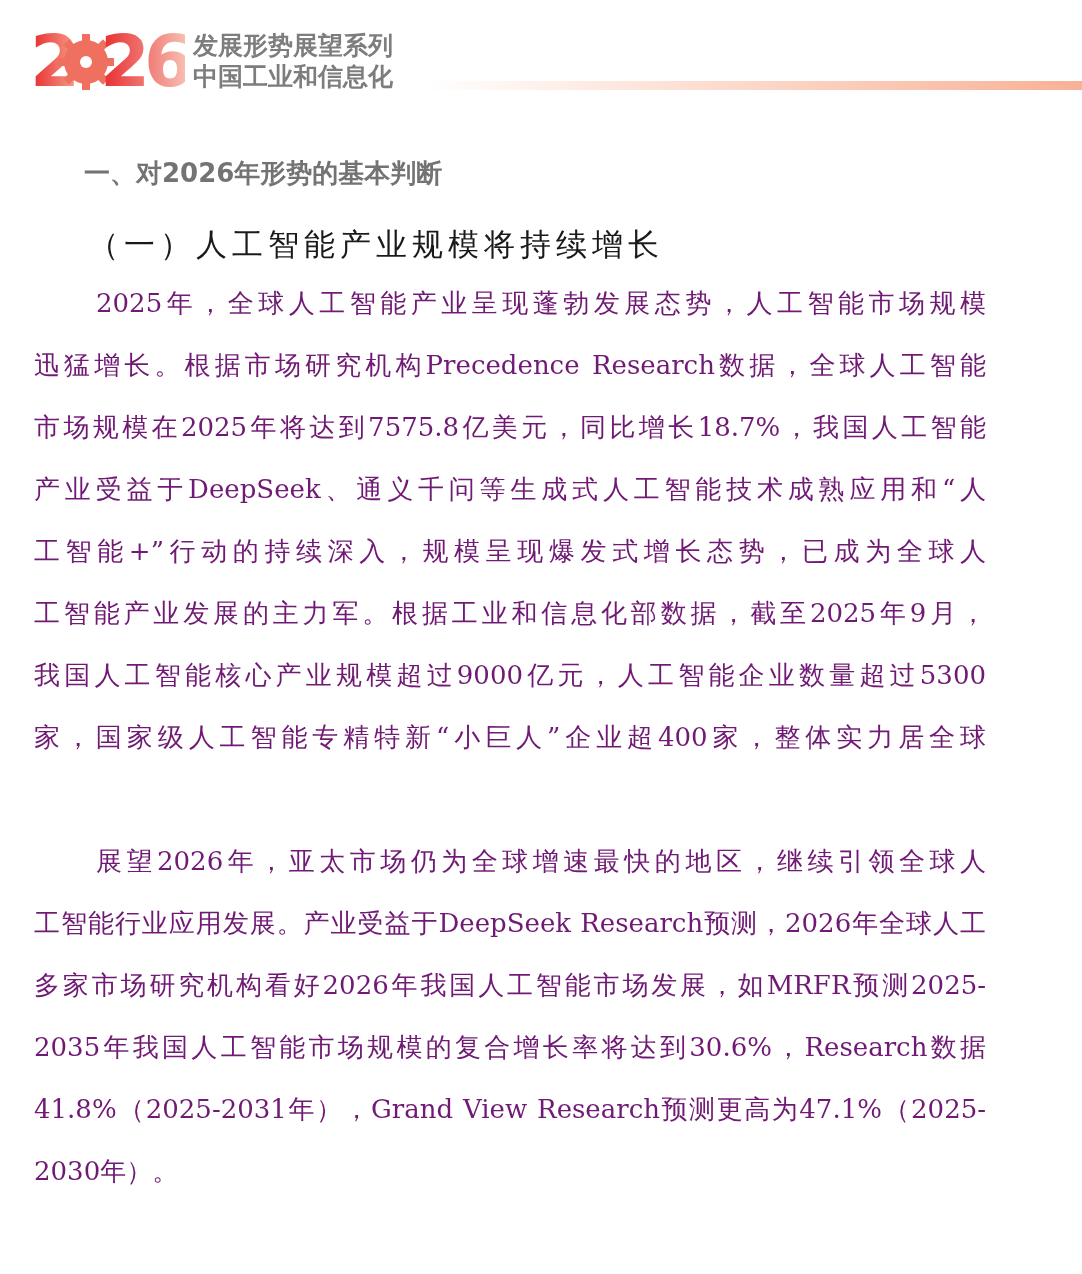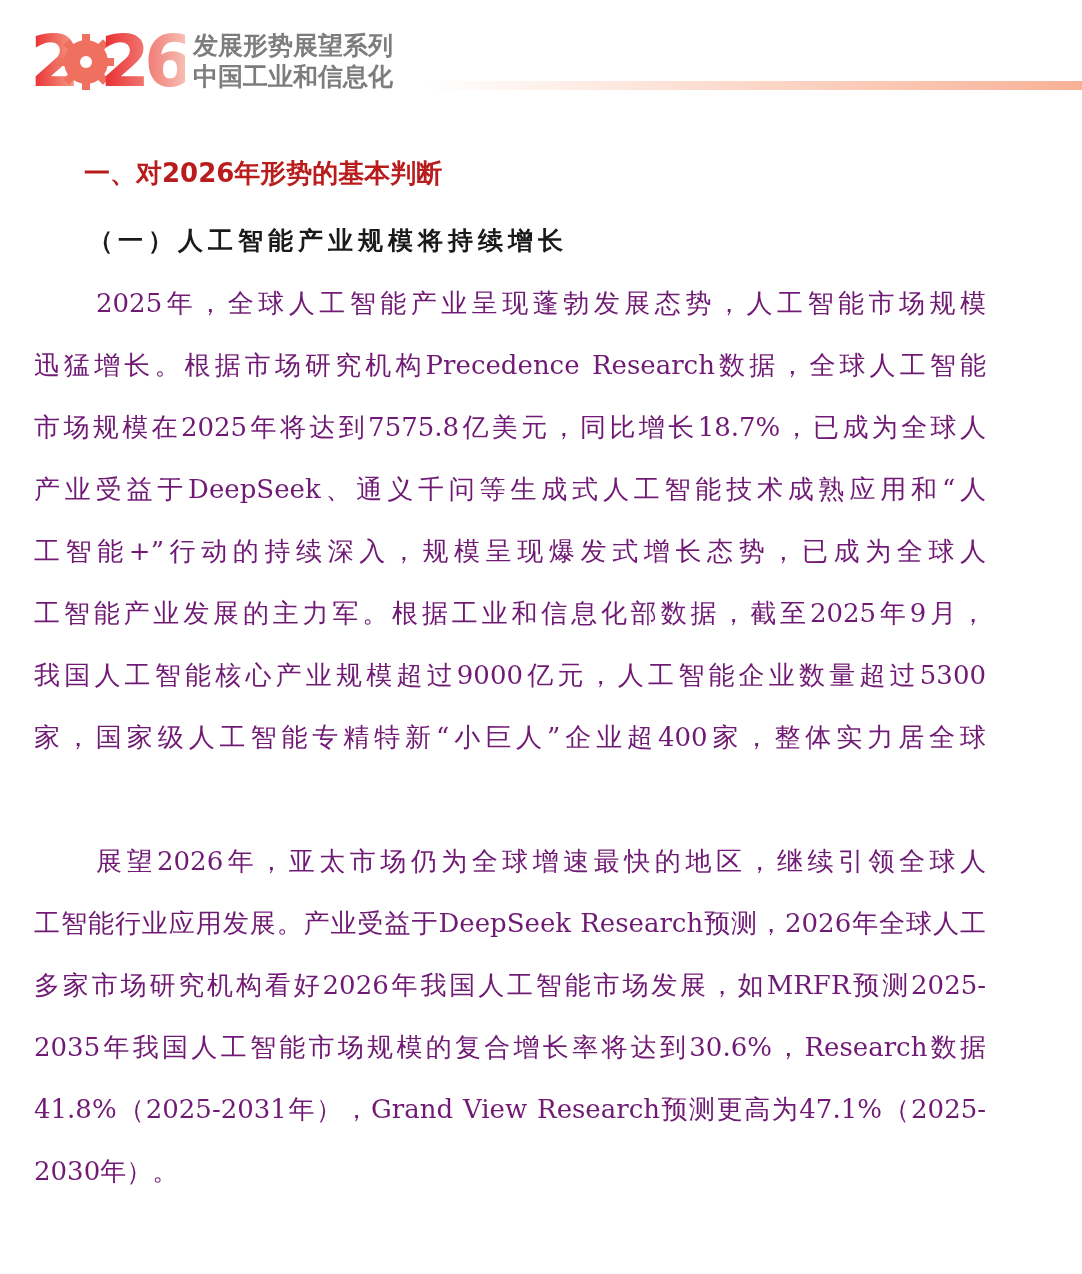--- a/index.html
+++ b/index.html
@@ -16,26 +16,26 @@
     color: #7d7d7d; font-size: 25px; line-height: 31px; letter-spacing: 0px;
   }
   .header-bar {
     position: absolute; left: 425px; top: 81px; width: 657px; height: 9px;
     background: linear-gradient(to right, rgba(250,170,140,0) 0%, rgba(250,190,165,0.55) 45%, #f8b196 100%);
   }
 
   .h1 {
     position: absolute; left: 84px; top: 156px;
     font-family: "DejaVu Sans", sans-serif; font-weight: bold;
-    font-size: 26px; color: #b91c1c; letter-spacing: 0px;
+    font-size: 26px; color: #737373; letter-spacing: 0px;
   }
   .h2 {
     position: absolute; left: 88px; top: 224px;
-    font-family: "DejaVu Serif", serif; font-weight: bold;
-    font-size: 25px; color: #1a1a1a; letter-spacing: 5px;
+    font-family: "DejaVu Serif", serif; font-weight: normal;
+    font-size: 31px; color: #1a1a1a; letter-spacing: 5px;
   }
 
   .para {
     position: absolute; left: 34px; width: 952px;
     font-family: "DejaVu Serif", serif; font-size: 26px;
     color: #701a75; line-height: 62px; text-align: justify;
   }
   .line { display: block; white-space: nowrap; height: 62px; text-align: justify; text-align-last: justify; }
   .line.last { text-align-last: left; }
   .indent { padding-left: 62px; }
@@ -80,21 +80,21 @@
   </div>
   <div class="header-bar"></div>
 </div>
 
 <div class="h1">一、对2026年形势的基本判断</div>
 <div class="h2">（一）人工智能产业规模将持续增长</div>
 
 <div class="para" style="top:272px;">
   <span class="line indent">2025年，全球人工智能产业呈现蓬勃发展态势，人工智能市场规模</span>
   <span class="line">迅猛增长。根据市场研究机构Precedence Research数据，全球人工智能</span>
-  <span class="line">市场规模在2025年将达到7575.8亿美元，同比增长18.7%，已成为全球人</span>
+  <span class="line">市场规模在2025年将达到7575.8亿美元，同比增长18.7%，我国人工智能</span>
   <span class="line">产业受益于DeepSeek、通义千问等生成式人工智能技术成熟应用和“人</span>
   <span class="line">工智能+”行动的持续深入，规模呈现爆发式增长态势，已成为全球人</span>
   <span class="line">工智能产业发展的主力军。根据工业和信息化部数据，截至2025年9月，</span>
   <span class="line">我国人工智能核心产业规模超过9000亿元，人工智能企业数量超过5300</span>
   <span class="line">家，国家级人工智能专精特新“小巨人”企业超400家，整体实力居全球</span>
 </div>
 
 <div class="para" style="top:830px;">
   <span class="line indent">展望2026年，亚太市场仍为全球增速最快的地区，继续引领全球人</span>
   <span class="line">工智能行业应用发展。产业受益于DeepSeek Research预测，2026年全球人工</span>

